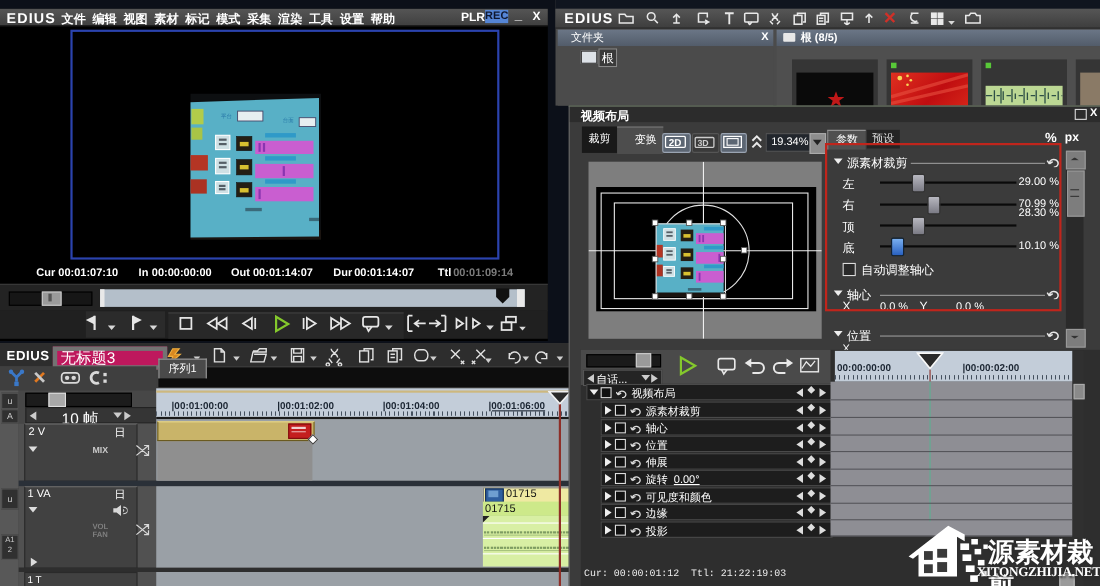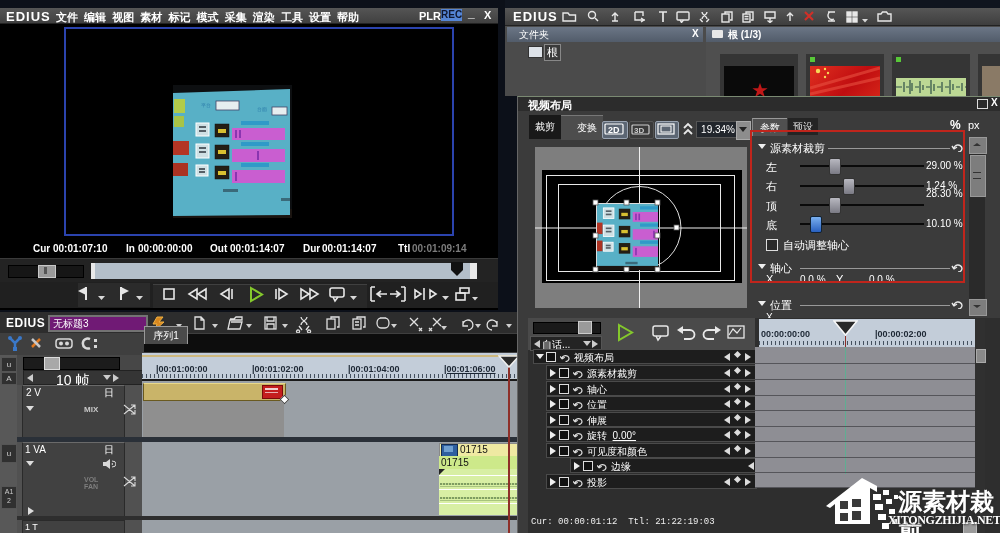--- a/index.html
+++ b/index.html
@@ -159,21 +159,21 @@
       <rect x="291" y="3" width="4" height="4" fill="#e8e8e8"></rect>
       <rect x="285" y="9" width="4" height="4" fill="#e8e8e8"></rect>
       <rect x="291" y="9" width="4" height="4" fill="#e8e8e8"></rect>
     <path d="M316,5 h3 l1.5,-2 h4 l1.5,2 h3 v7 h-13 z"></path>
   </g>
   <path d="M243,3 l8,8 m0,-8 l-8,8" stroke="#d03028" stroke-width="2.2"></path>
   <path d="M300,10 l3,3.5 l3,-3.5 z" fill="#d8d8d8"></path>
 </svg>
 
 <div class="abs" style="left:507px;top:27px;width:196px;height:15px;background:linear-gradient(#6b7686,#525c6a);color:#fff;font-size:10px;"><span style="margin-left:12px;line-height:15px;">文件夹</span><span class="abs" style="left:185px;top:1px;font-weight:bold;">X</span></div>
-<div class="abs" style="left:706px;top:27px;width:294px;height:15px;background:linear-gradient(#6b7686,#525c6a);color:#fff;font-size:10px;font-weight:bold;"><span style="margin-left:22px;line-height:15px;">根 (1/3)</span></div>
+<div class="abs" style="left:706px;top:27px;width:294px;height:15px;background:linear-gradient(#6b7686,#525c6a);color:#fff;font-size:10px;font-weight:bold;"><span style="margin-left:22px;line-height:15px;">根 (8/5)</span></div>
 <div class="abs" style="left:712px;top:30px;width:11px;height:8px;background:#e8e8e8;border-radius:1px;"></div>
 
 <div class="abs" style="left:507px;top:42px;width:196px;height:54px;background:#4b4b4b;"></div>
 <div class="abs" style="left:528px;top:46px;width:13px;height:10px;background:#dde2e8;border:1px solid #333;"></div>
 <div class="abs" style="left:544px;top:44px;background:#3a3a3a;border:1px solid #888;color:#fff;font-size:11px;padding:0 2px;">根</div>
 
 <div class="abs" style="left:706px;top:42px;width:294px;height:54px;background:#4f4f4f;"></div>
 <div class="abs" style="left:720px;top:54px;width:78px;height:42px;background:#353535;"></div>
 <div class="abs" style="left:724px;top:66px;width:70px;height:30px;background:#0a0a0a;"></div>
 <svg class="abs" style="left:752px;top:83px;" width="16" height="14" viewBox="0 0 16 14">
@@ -195,21 +195,21 @@
 <svg class="abs" style="left:896px;top:78px;" width="70" height="18" viewBox="0 0 70 18">
   <path d="M0,9 h6 M8,9 v-5 m0,5 v5 M10,9 h3 M14,9 v-7 m0,7 v7 M16,5 v8 M19,9 h4 M24,9 v-6 m0,6 v6 M27,7 v5 M30,9 h4 M35,9 v-7 m0,7 v7 M38,6 v7 M41,9 h4 M46,9 v-5 m0,5 v5 M49,9 h4 M54,9 v-7 m0,7 v7 M57,6 v6 M60,9 h4 M66,9 v-4 m0,4 v4 M69,9 h1" stroke="#2d4f46" stroke-width="1.2" fill="none"></path>
 </svg>
 <div class="abs" style="left:978px;top:54px;width:22px;height:42px;background:#353535;"></div>
 <div class="abs" style="left:982px;top:66px;width:18px;height:30px;background:#8a7a66;"></div>
 
 <div class="abs" style="left:0;top:312px;width:521px;height:221px;background:#3f3f3f;"></div>
 
 <div class="abs" style="left:0;top:312px;width:521px;height:21px;background:#2d2d2d;"></div>
 <div class="abs wt" style="left:6px;top:316px;font-size:12px;font-weight:bold;letter-spacing:0.5px;">EDIUS</div>
-<div class="abs" style="left:48px;top:315px;width:93px;height:13px;background:#701a75;border:2px solid #737373;color:#fff;font-size:10px;line-height:13px;padding-left:3px;">无标题3</div>
+<div class="abs" style="left:48px;top:315px;width:93px;height:13px;background:#be185d;border:4px solid #737373;color:#fff;font-size:14px;line-height:13px;padding-left:3px;">无标题3</div>
 
 <svg class="abs" style="left:145px;top:314px;" width="367" height="19" viewBox="0 0 367 19">
   <g stroke="#e0e0e0" fill="none" stroke-width="1.3">
     <path d="M12,3 l6,0 l-4,5 l5,0 l-9,8 l2,-6 l-4,0 z" fill="#d88820" stroke="#f0b040" stroke-width="1"></path>
     <path d="M50,3 h6 l3,3 v9 h-9 z M56,3 v3 h3"></path>
     <path d="M85,5 h4 l2,-2 h6 v3 h-12 l-2,9 h12 l2,-7 h-11"></path>
     <rect x="120" y="3" width="11" height="12"></rect>
       <path d="M122,3 v4 h7 v-4 M122,15 v-5 h7 v5"></path>
     <path d="M156,3 c0,4 6,4 6,8 m0,-8 c0,4 -6,4 -6,8 M154,12 l3,4 M164,12 l-3,4 M153,16 a1.5,1.5 0 1,0 0.1,0 M164,16 a1.5,1.5 0 1,0 0.1,0"></path>
     <rect x="182" y="5" width="8" height="10"></rect>
@@ -435,37 +435,37 @@
     <rect x="3" y="70" width="5" height="5"></rect>
       <rect x="34" y="70" width="5" height="5"></rect>
       <rect x="65" y="70" width="5" height="5"></rect>
     <rect x="84" y="28" width="5" height="5"></rect>
   </g>
 </svg>
 
 <div class="abs" style="left:752px;top:118px;width:34px;height:17px;background:#505050;border-top:1px solid #999;border-left:1px solid #888;color:#fff;font-size:10px;text-align:center;line-height:17px;">参数</div>
 <div class="abs" style="left:788px;top:118px;width:30px;height:17px;background:#242424;color:#ddd;font-size:10px;text-align:center;line-height:17px;">预设</div>
 <div class="abs wt" style="left:950px;top:118px;font-size:12px;font-weight:bold;">%</div>
-<div class="abs wt" style="left:968px;top:119px;font-size:11px;font-weight:normal;">px</div>
+<div class="abs wt" style="left:968px;top:119px;font-size:11px;font-weight:bold;">px</div>
 
 <div class="tri-d abs" style="left:758px;top:144px;border-top-color:#eee;"></div>
 <div class="abs wt" style="left:770px;top:141px;font-size:11px;">源素材裁剪</div>
 <div class="abs" style="left:828px;top:148px;width:122px;height:1px;background:#999;"></div>
 <svg class="abs" style="left:951px;top:141px;" width="13" height="11">
     <path d="M3,8 a4,3.5 0 1,1 4,3 M3,8 l-2,-3 M3,8 l3,-2" stroke="#e8e8e8" stroke-width="1.4" fill="none"></path>
   </svg>
 
 <div class="abs wt" style="left:766px;top:160px;font-size:11px;">左</div>
 <div class="abs" style="left:800px;top:165px;width:124px;height:2px;background:#0a0a0a;"></div>
 <div class="abs" style="left:829px;top:158px;width:10px;height:15px;background:linear-gradient(#b8b8c0,#7a7a84);border:1px solid #333;border-radius:2px;"></div>
 <div class="abs wt" style="left:926px;top:160px;font-size:10px;">29.00 %</div>
 <div class="abs wt" style="left:766px;top:179px;font-size:11px;">右</div>
 <div class="abs" style="left:800px;top:185px;width:124px;height:2px;background:#0a0a0a;"></div>
 <div class="abs" style="left:843px;top:178px;width:10px;height:15px;background:linear-gradient(#b8b8c0,#7a7a84);border:1px solid #333;border-radius:2px;"></div>
-<div class="abs wt" style="left:926px;top:180px;font-size:10px;">1.24 %</div>
+<div class="abs wt" style="left:926px;top:180px;font-size:10px;">70.99 %</div>
 <div class="abs wt" style="left:766px;top:199px;font-size:11px;">顶</div>
 <div class="abs" style="left:800px;top:204px;width:124px;height:2px;background:#0a0a0a;"></div>
 <div class="abs" style="left:829px;top:197px;width:10px;height:15px;background:linear-gradient(#b8b8c0,#7a7a84);border:1px solid #333;border-radius:2px;"></div>
 <div class="abs wt" style="left:926px;top:188px;font-size:10px;">28.30 %</div>
 <div class="abs wt" style="left:766px;top:218px;font-size:11px;">底</div>
 <div class="abs" style="left:800px;top:223px;width:124px;height:2px;background:#0a0a0a;"></div>
 <div class="abs" style="left:810px;top:216px;width:10px;height:15px;background:linear-gradient(#7ab0f0,#2860c0);border:1px solid #123;border-radius:2px;"></div>
 <div class="abs wt" style="left:926px;top:218px;font-size:10px;">10.10 %</div>
 
 <div class="abs" style="left:766px;top:239px;width:10px;height:10px;border:1px solid #ddd;background:#2a2a2a;"></div>
@@ -592,21 +592,21 @@
 <div class="tri-r abs" style="left:3px;top:3px;border-left-color:#eee;"></div>
 <div class="abs" style="left:12px;top:2px;width:8px;height:8px;border:1px solid #ddd;background:#111;"></div>
 <svg class="abs" style="left:26px;top:2px;" width="11" height="10">
       <path d="M2,7 a3.5,3 0 1,1 3.5,2.6 M2,7 l-1.8,-2.6 M2,7 l2.7,-1.8" stroke="#ddd" stroke-width="1.2" fill="none"></path>
     </svg>
 <span class="abs wt" style="left:40px;top:1px;font-size:10px;">可见度和颜色</span>
 <div class="tri-l abs" style="left:177px;top:3px;border-right-color:#ddd;"></div>
 <div class="abs" style="left:188px;top:2px;width:5px;height:5px;background:#ddd;transform:rotate(45deg);"></div>
 <div class="tri-r abs" style="left:198px;top:3px;border-left-color:#ddd;"></div>
 </div>
-<div class="abs" style="left:546px;top:458px;width:209px;height:13px;background:#1d1d1d;border:1px solid #4a4a4a;margin-left:24px;">
+<div class="abs" style="left:546px;top:458px;width:209px;height:13px;background:#1d1d1d;border:1px solid #4a4a4a;">
 <div class="tri-r abs" style="left:3px;top:3px;border-left-color:#eee;"></div>
 <div class="abs" style="left:12px;top:2px;width:8px;height:8px;border:1px solid #ddd;background:#111;"></div>
 <svg class="abs" style="left:26px;top:2px;" width="11" height="10">
       <path d="M2,7 a3.5,3 0 1,1 3.5,2.6 M2,7 l-1.8,-2.6 M2,7 l2.7,-1.8" stroke="#ddd" stroke-width="1.2" fill="none"></path>
     </svg>
 <span class="abs wt" style="left:40px;top:1px;font-size:10px;">边缘</span>
 <div class="tri-l abs" style="left:177px;top:3px;border-right-color:#ddd;"></div>
 <div class="abs" style="left:188px;top:2px;width:5px;height:5px;background:#ddd;transform:rotate(45deg);"></div>
 <div class="tri-r abs" style="left:198px;top:3px;border-left-color:#ddd;"></div>
 </div>

